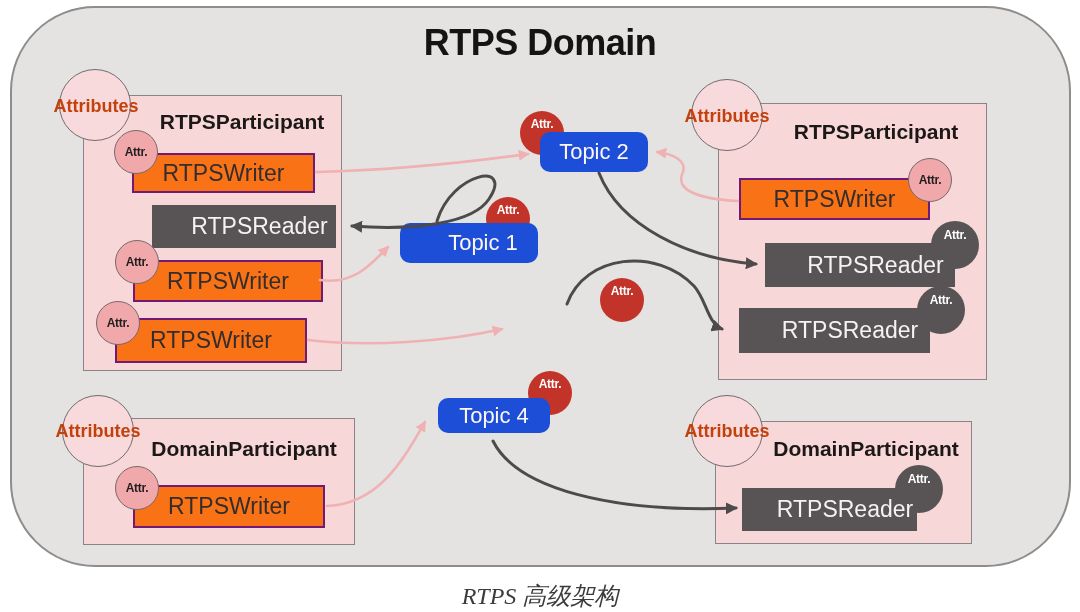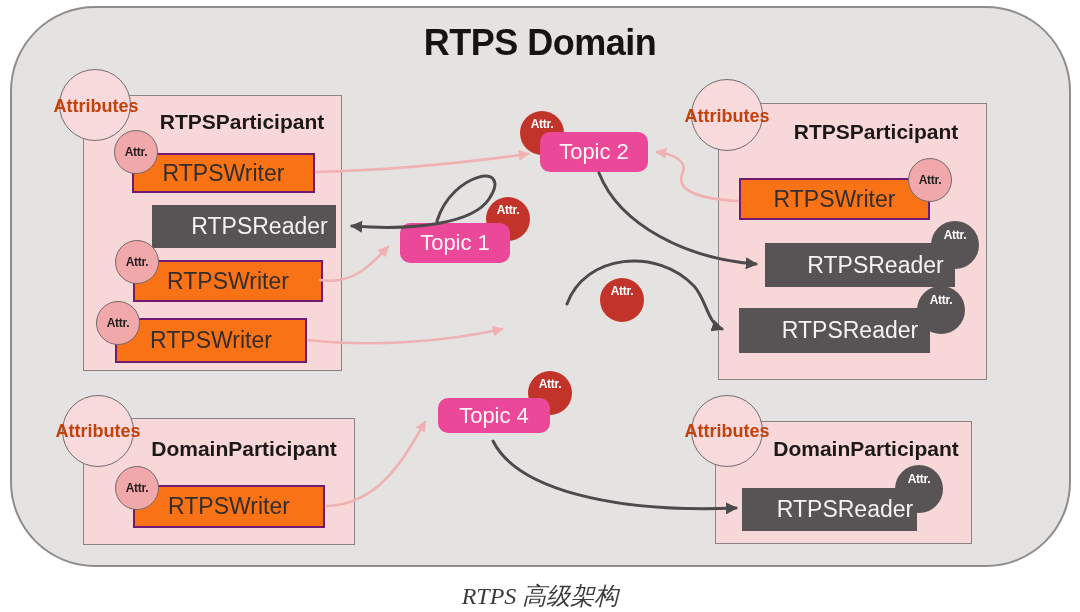--- a/index.html
+++ b/index.html
@@ -81,25 +81,25 @@
   .attr-red{background:#c23429;color:#ffffff;align-items:flex-start;
     padding-top:6px;z-index:2;}
   #p1-w1-a{left:114px;top:130px;} #p1-w2-a{left:115px;top:240px;}
   #p1-w3-a{left:96px;top:301px;}  #p2-w1-a{left:908px;top:158px;}
   #p2-r1-a{left:931px;top:221px;} #p2-r2-a{left:917px;top:286px;}
   #p3-w1-a{left:115px;top:466px;} #p4-r1-a{left:895px;top:465px;}
   #t1-a{left:486px;top:197px;} #t2-a{left:520px;top:111px;}
   #t3-a{left:600px;top:278px;} #t4-a{left:528px;top:371px;}
   
   .topic{
-    position:absolute;background:#ec4899;border-radius:10px;
+    position:absolute;background:#1d4ed8;border-radius:10px;
     display:flex;align-items:center;justify-content:center;
     color:#fdf6f5;font-size:22px;z-index:3;white-space:nowrap;
   }
-  #t1{left:400px;top:223px;width:110px;height:40px;}
+  #t1{left:400px;top:223px;width:110px;height:40px;padding-left:28px;}
   #t2{left:540px;top:132px;width:108px;height:40px;}
   #t3{left:512px;top:305px;width:110px;height:41px;}
   #t4{left:438px;top:398px;width:112px;height:35px;}
   
   .arrows{position:absolute;left:0;top:0;z-index:6;pointer-events:none;}
   .arrow-dark{stroke:#4d4a4b;stroke-width:3;fill:none;stroke-linecap:round;}
   .arrow-pink{stroke:#f0b1b3;stroke-width:2.6;fill:none;stroke-linecap:round;}
 </style>
 </head>
 <body>

